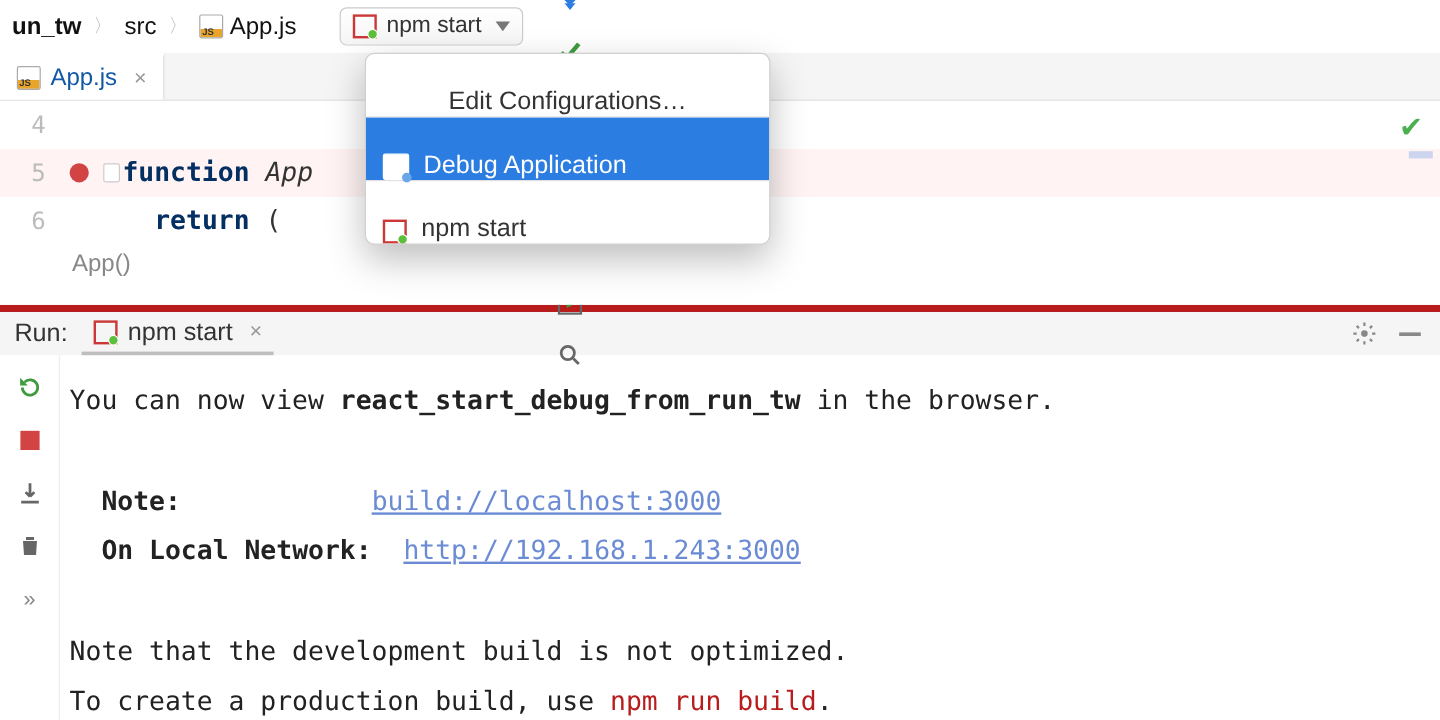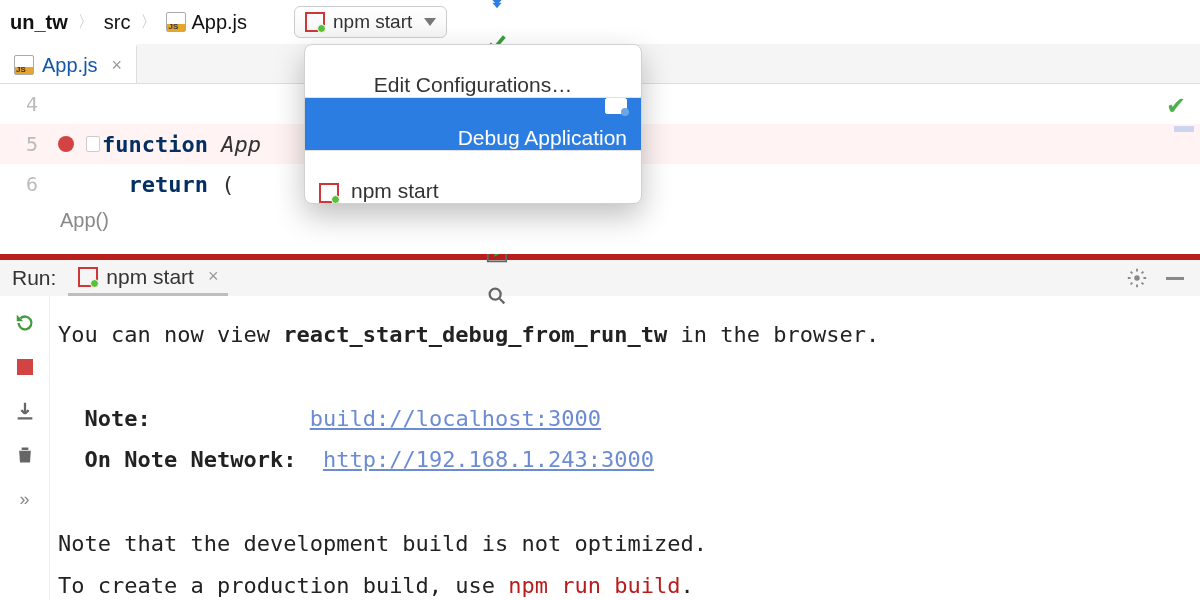--- a/index.html
+++ b/index.html
@@ -1,19 +1,19 @@
 <!DOCTYPE html>
 <html><head>
 <meta charset="utf-8">
 <style>
 * { box-sizing: border-box; margin: 0; padding: 0; }
 body { font-family: -apple-system, "Segoe UI", sans-serif; font-size: 16px; background: #fff; color: #333; overflow: hidden; width: 1200px; height: 600px; position: relative; }
 
 
-.toolbar { height: 44px; display: flex; align-items: center; padding: 16px 4px; gap: 17px; position: relative; text-align: center; }
+.toolbar { height: 44px; display: flex; align-items: center; padding: 16px 4px; gap: 6px; position: relative; text-align: center; }
 .crumbs { display: flex; align-items: center; gap: 4px; }
 .crumb { display: flex; align-items: center; gap: 5px; padding: 2px 6px; border-radius: 4px; font-size: 20px; color: #111; }
 .chev { color: #bbb; font-size: 16px; }
 .js-file-icon { width: 20px; height: 20px; display: inline-flex; align-items: flex-end; justify-content: flex-start; background: linear-gradient(180deg,#fff 0%,#fff 60%,#e7a52b 60%,#e7a52b 100%); border: 1px solid #aaa; border-radius: 2px; font-size: 8px; font-weight: 700; color: #333; padding: 0 1px; position: relative; }
 .js-file-icon::before { content: "JS"; position: absolute; bottom: 0; left: 1px; font-size: 8px; font-weight: bold; }
 
 .run-select { height: 32px; display: flex; align-items: center; gap: 8px; border: 1px solid #ccc; border-radius: 6px; padding: 0 10px; background: linear-gradient(#fff,#f5f5f5); font-size: 19px; margin-left: 24px; }
 .npm-icon { width: 20px; height: 20px; border: 2px solid #cb3837; position: relative; }
 .npm-icon::after { content: ""; position: absolute; bottom: -3px; right: -3px; width: 7px; height: 7px; border-radius: 50%; background: #5bbf3c; border: 1px solid #fff; }
 .tri-down { width: 0; height: 0; border-left: 6px solid transparent; border-right: 6px solid transparent; border-top: 8px solid #777; margin-left: 4px; }
@@ -53,21 +53,21 @@
 .run-body { display: flex; }
 .run-side { width: 50px; display: flex; flex-direction: column; align-items: center; gap: 18px; padding-top: 14px; border-right: 1px solid #eee; }
 .console { flex: 1; padding: 18px 8px 0 8px; font-family: "Menlo","Consolas",monospace; font-size: 22px; line-height: 1.9; color: #222; white-space: pre; }
 .console a { color: #6b8bd4; text-decoration: underline; }
 .console .b { font-weight: 700; }
 .console .cmd { color: #b91c1c; margin-top: 31px; }
 
 
 .dd { position: absolute; top: 44px; left: 304px; width: 338px; background: #fff; border: 1px solid #d0d0d0; border-radius: 8px; box-shadow: 0 12px 30px rgba(0,0,0,0.25); z-index: 50; overflow: hidden; }
 .dd-item { display: flex; align-items: flex-end; gap: 12px; height: 52px; padding: 0 14px; font-size: 21px; cursor: pointer; }
-.dd-item.sel { background: #2b7de1; color: #fff; flex-direction: column; }
+.dd-item.sel { background: #2b7de1; color: #fff; }
 .dd-sep { height: 1px; background: #e0e0e0; }
 .dd-first { justify-content: center; font-size: 21px; }
 .run-cfg-icon { width: 22px; height: 22px; border: 1px solid #888; border-radius: 2px; position: relative; background: #fff; }
 .dd-item.sel .run-cfg-icon { border-color: #fff; }
 .run-cfg-icon::after { content: ""; position: absolute; bottom: -3px; right: -3px; width: 8px; height: 8px; border-radius: 50%; background: #6aa7e8; }
 
 
 svg { display: block; }
 </style>
 </head>
@@ -246,21 +246,21 @@
           <path fill="#666" d="M5 7h14l-1 14H6L5 7zm3-4h8v3H8V3z"></path>
         </svg>
       </div>
     <div class="tb-btn">
         <span style="color:#888;font-size:18px">»</span>
       </div>
   </div>
   <div class="console"><span>You can now view </span><span class="b">react_start_debug_from_run_tw</span><span> in the browser.</span>
 
   <span class="b">Note:</span>            <a>build://localhost:3000</a>
-  <span class="b">On Note Network:</span>  <a>http://192.168.1.243:3000</a>
+  <span class="b">On Local Network:</span>  <a>http://192.168.1.243:3000</a>
 
 <span>Note that the development build is not optimized.</span>
 <span>To create a production build, use </span><span class="cmd">npm run build</span><span>.</span></div>
 </div>
 
 <div class="dd">
   <div class="dd-item dd-first">
     <span>Edit Configurations…</span>
   </div>
   <div class="dd-sep"></div>

